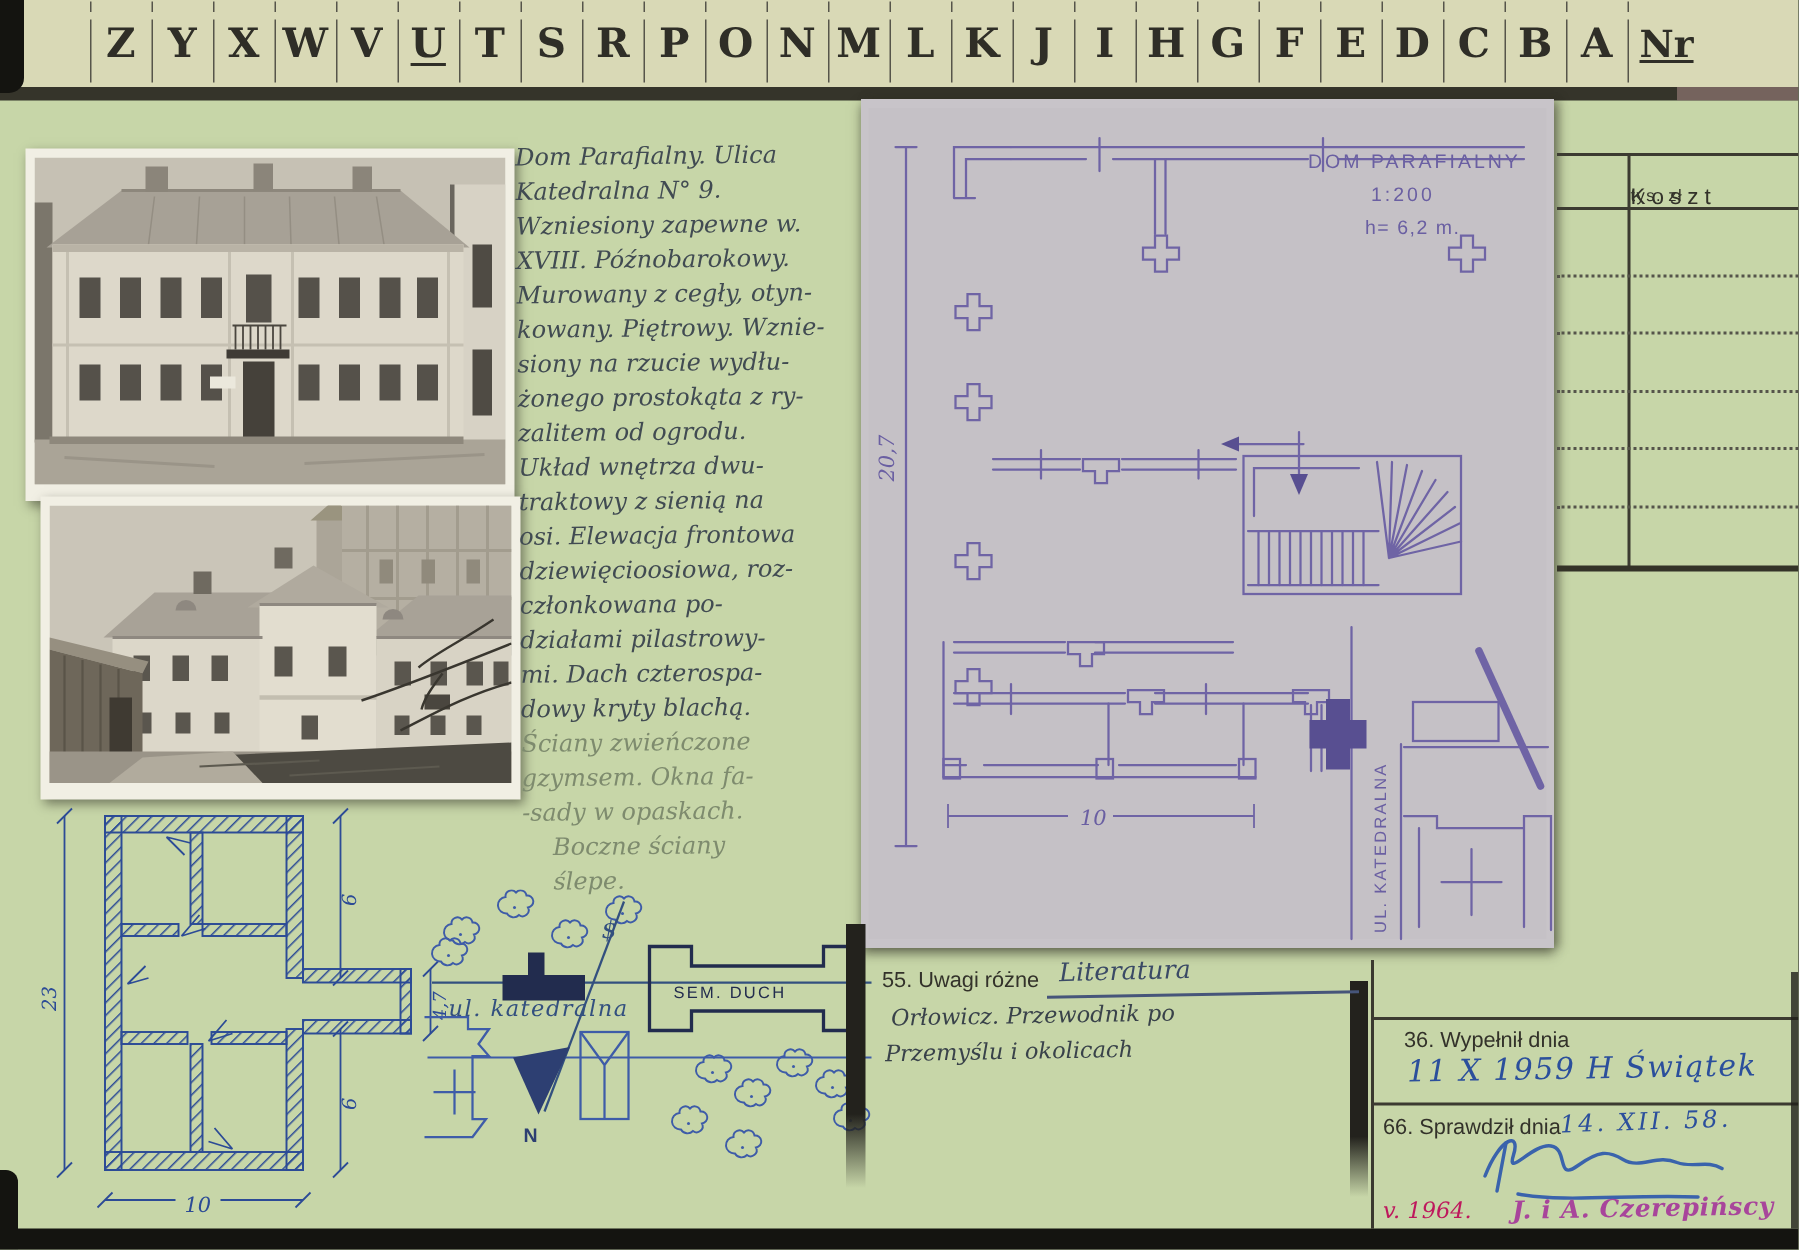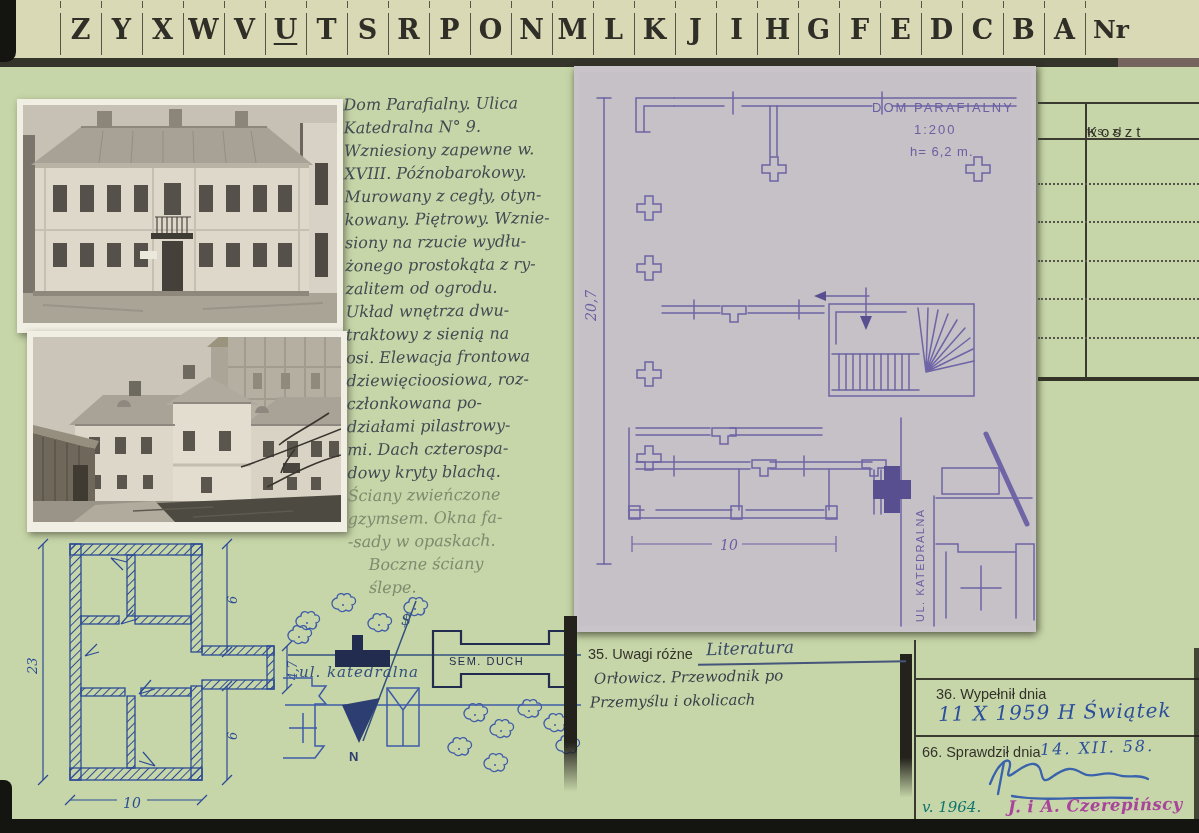--- a/index.html
+++ b/index.html
@@ -13,21 +13,21 @@
   .blue{color:#2b4f9c;}
   
   #tabstrip{left:0;top:0;width:1199px;height:58px;background:#d9d9b6;}
   #letters{left:60px;top:0;height:58px;display:flex;}
   .lt{position:relative;width:41px;height:58px;display:flex;align-items:center;justify-content:center;
       font-family:"DejaVu Serif",serif;font-weight:700;font-size:27px;color:#2f2e27;}
   .lt::before{content:"";position:absolute;left:0;top:13px;bottom:3px;width:1px;background:#56554a;}
   .lt::after{content:"";position:absolute;left:0;top:1px;height:7px;width:1px;background:#56554a;}
   .lt.u{text-decoration:underline;text-underline-offset:4px;}
   .lt.nr{width:58px;font-size:25px;justify-content:flex-start;padding-left:8px;}
-  .lt.nr i{font-style:normal;}
+  .lt.nr i{font-style:normal;text-decoration:underline;}
   .bar{background:#35342a;}
   .noteln{white-space:pre;font-size:16px;line-height:23px;}
   .photo{background:#f1efe4;box-shadow:2px 3px 7px rgba(45,45,35,.55);padding:6px;}
   .dashln{height:0;border-top:2px dotted #55544a;}
   .solidln{height:2px;background:#3c3b31;}
   .darkstrip{background:linear-gradient(#23221d 0%,#23221d 72%,rgba(35,34,29,0) 100%);}
   svg text{font-family:"Liberation Sans",sans-serif;}
   svg text.hd{font-family:"DejaVu Serif",serif;font-style:italic;}
 </style>
 </head>
@@ -432,41 +432,41 @@
       <rect x="104" y="95" width="32" height="58"></rect>
       <path d="M104,95 L120,117 L136,95 M120,117 V153"></path>
       <path d="M-3,85 h32 v8 h14 l-7,10 7,8 h-11 v42 h9 l-9,12 h-35"></path>
       <path d="M20,120 V150 M6,135 H34"></path>
     </g>
   </svg>
 
   <div class="abs darkstrip" style="left:564px;top:616px;width:13px;height:176px"></div>
   <div class="abs darkstrip" style="left:900px;top:654px;width:12px;height:144px"></div>
 
-  <div class="abs printed" style="left:588px;top:646px;font-size:14.5px">35. Uwagi różne</div>
+  <div class="abs printed" style="left:588px;top:646px;font-size:14.5px">55. Uwagi różne</div>
   <div class="abs" style="left:698px;top:662px;width:208px;height:2px;background:#46557a;transform:rotate(-1deg)"></div>
   <div class="abs hand" style="left:706px;top:638px;font-size:17px;color:#3b4a66;transform:rotate(-1.5deg)">Literatura</div>
   <div class="abs hand" style="left:594px;top:668px;font-size:15px;color:#39424a;transform:rotate(-1deg)">Orłowicz. Przewodnik po</div>
   <div class="abs hand" style="left:590px;top:692px;font-size:15px;color:#39424a;transform:rotate(-1deg)">Przemyślu i okolicach</div>
 
   <div class="abs" style="left:914px;top:640px;width:2px;height:179px;background:#3a392f"></div>
   <div class="abs solidln" style="left:915px;top:678px;width:284px"></div>
   <div class="abs printed" style="left:936px;top:686px;font-size:14.5px">36. Wypełnił dnia</div>
   <div class="abs hand blue" style="left:938px;top:700px;font-size:20px;letter-spacing:1px;transform:rotate(-1deg)">11 X 1959 H Świątek</div>
   <div class="abs solidln" style="left:915px;top:735px;width:284px"></div>
   <div class="abs printed" style="left:922px;top:744px;font-size:14.5px">66. Sprawdził dnia</div>
   <div class="abs hand blue" style="left:1040px;top:738px;font-size:16px;letter-spacing:2px;transform:rotate(-2deg)">14. XII. 58.</div>
   <svg class="abs" style="left:982px;top:752px" width="175" height="55" viewBox="0 0 175 55">
     <g stroke="#2b57ad" stroke-width="2.3" fill="none" opacity=".9" stroke-linecap="round">
       <path d="M8,32 C18,6 32,2 27,18 C22,34 40,10 52,12 C64,14 55,36 70,25 C84,15 90,15 100,21 C112,28 122,17 136,23 C147,27 156,21 166,27"></path>
       <path d="M30,44 C62,50 104,44 150,46"></path>
       <path d="M22,10 L16,42"></path>
     </g>
   </svg>
-  <div class="abs hand" style="left:922px;top:798px;font-size:15px;color:#0f766e">v. 1964.</div>
+  <div class="abs hand" style="left:922px;top:798px;font-size:15px;color:#be185d">v. 1964.</div>
   <div class="abs hand" style="left:1008px;top:796px;font-size:16.5px;font-weight:bold;color:#a8459b;transform:rotate(-1deg);letter-spacing:.5px">J. i A. Czerepińscy</div>
 
   <div class="abs" style="left:0;top:0;width:16px;height:62px;background:#141410;border-radius:0 0 10px 0"></div>
   <div class="abs" style="left:0;top:780px;width:12px;height:53px;background:#141410;border-radius:0 8px 0 0"></div>
   <div class="abs" style="left:0;top:819px;width:1199px;height:14px;background:#141410"></div>
   <div class="abs" style="left:1194px;top:648px;width:5px;height:171px;background:#20201a;opacity:.8"></div>
 
 </div>
 
 </body></html>

